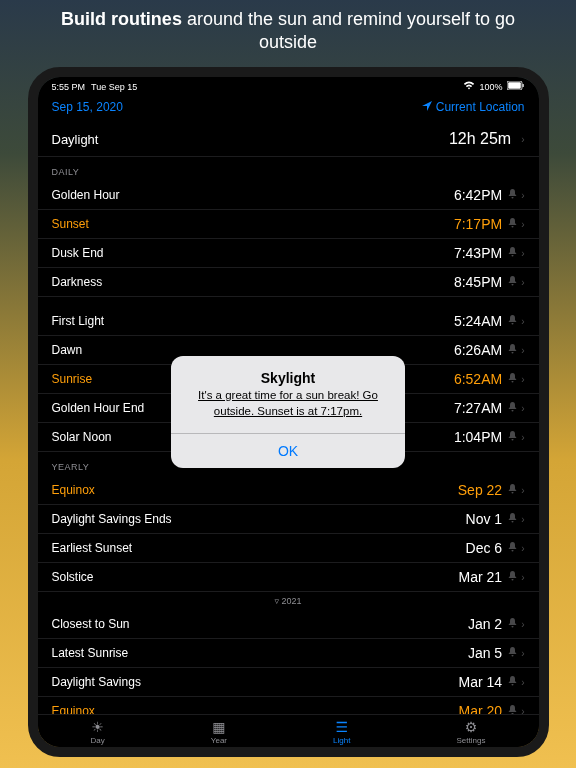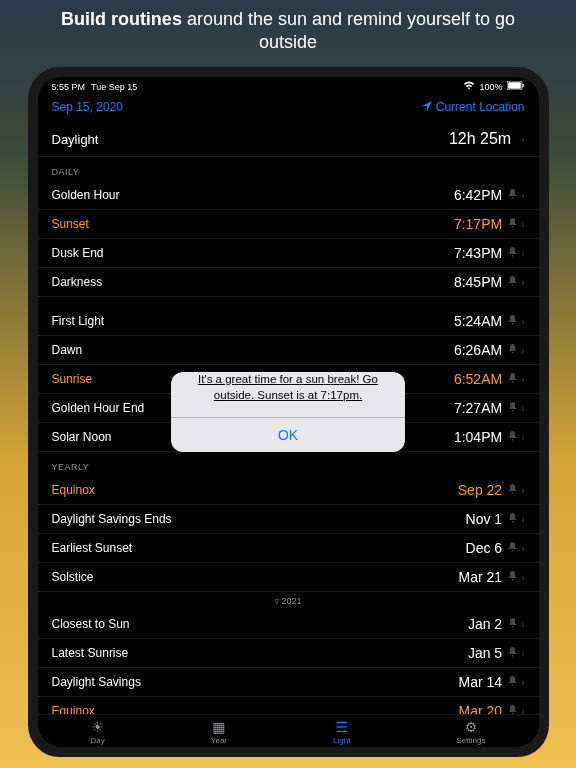--- a/index.html
+++ b/index.html
@@ -344,19 +344,20 @@
         <span>Light</span>
       </div>
       <div class="tab-item">
         <span class="tab-icon">⚙</span>
         <span>Settings</span>
       </div>
     </div>
 
     <div class="alert-overlay">
       <div class="alert">
+        <div class="alert-title">Skylight</div>
         <div class="alert-message">It's a great time for a sun break! Go outside. Sunset is at 7:17pm.</div>
         <div class="alert-button">OK</div>
       </div>
     </div>
 
   </div>
 </div>
 
 </body></html>

